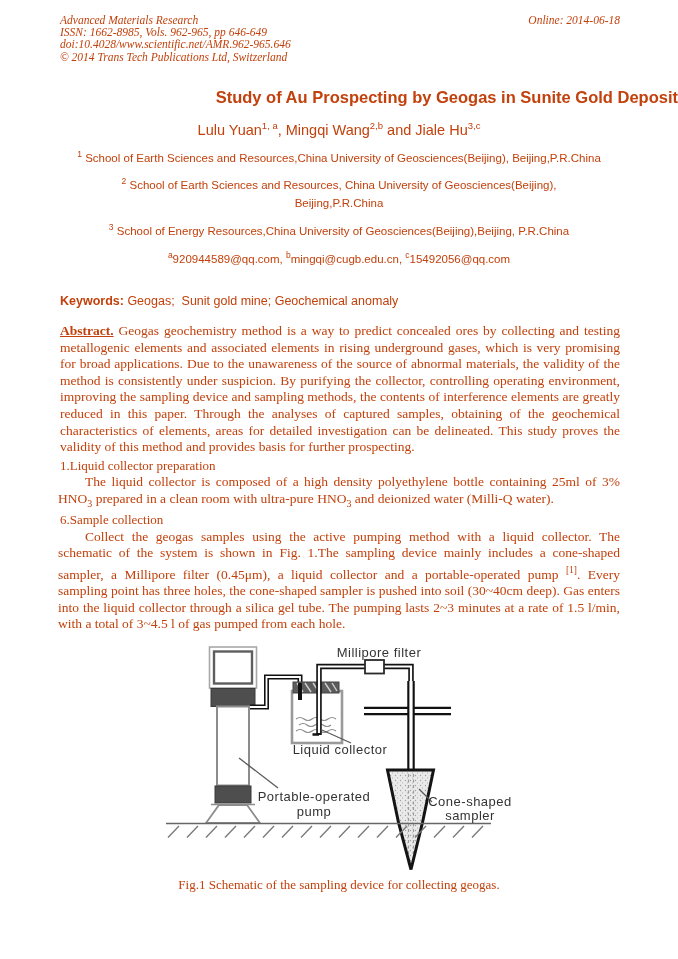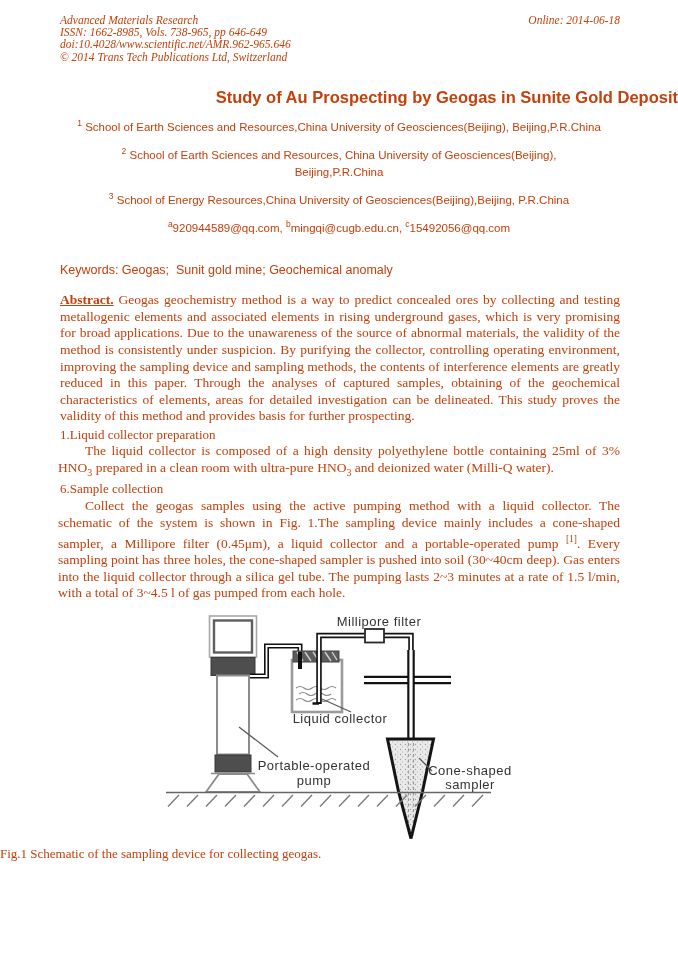--- a/index.html
+++ b/index.html
@@ -20,53 +20,54 @@
              font-family:"Liberation Sans", sans-serif; font-size:14.5px; }
   .authors sup { font-size:9.5px; }
   .affs { margin-top:7px; text-align:center;
           font-family:"Liberation Sans", sans-serif; font-size:11.5px; line-height:18px; }
   .aff { max-width:524px; margin:0 auto 6px auto; }
   .aff sup, .emails sup { font-size:8.5px; }
   .emails { margin-top:1px; }
   
   .kw { margin:26px 58px 0 60px; font-family:"Liberation Sans", sans-serif;
         font-size:12.5px; white-space:pre-wrap; }
-  .kw b { font-weight:normal; }
+  .kw b { font-weight:bold; }
   
   .abs { margin:15px 58px 0 60px; font-size:13.5px; line-height:16.6px; text-align:justify; }
   .abs b, .sec-h { font-weight:bold;text-decoration:underline; }
   .sec-h { margin:20px 58px 0 60px; font-size:13.5px; }
   .plain { margin:2px 58px 0 60px; font-size:13px; line-height:16.6px; }
   .pind  { margin:0 58px; font-size:13.5px; line-height:16.6px;
            text-align:justify; text-indent:27px; }
   .pind sub { font-size:10px; }
   .pind sup { font-size:9.5px; }
   
   .figwrap { margin-top:6px; text-align:center; }
   .figwrap svg { display:block; margin:0 auto; }
-  .cap { margin-top:2px; font-size:13px; }
+  .cap { margin-top:2px; text-align:center; font-size:13px; }
   svg text { font-family:"Liberation Sans", sans-serif; font-size:13px;
              letter-spacing:0.5px; fill:#333; }
 </style>
 </head>
 <body>
 
 <div class="page">
 
   <div class="hdr">
     <div class="hdr-left">
       <div>Advanced Materials Research</div>
-      <div>ISSN: 1662-8985, Vols. 738-965, pp 646-649</div>
+      <div>ISSN: 1662-8985, Vols. 962-965, pp 646-649</div>
       <div>doi:10.4028/www.scientific.net/AMR.962-965.646</div>
       <div>© 2014 Trans Tech Publications Ltd, Switzerland</div>
     </div>
     <div>Online: 2014-06-18</div>
   </div>
 
   <div class="title">Study of Au Prospecting by Geogas in Sunite Gold Deposit</div>
+  <div class="authors">Lulu Yuan<sup>1, a</sup>, Mingqi Wang<sup>2,b</sup> and Jiale Hu<sup>3,c</sup></div>
 
   <div class="affs">
     <div class="aff"><sup>1</sup> School of Earth Sciences and Resources,China University of Geosciences(Beijing), Beijing,P.R.China</div>
     <div class="aff"><sup>2</sup> School of Earth Sciences and Resources, China University of Geosciences(Beijing), Beijing,P.R.China</div>
     <div class="aff"><sup>3</sup> School of Energy Resources,China University of Geosciences(Beijing),Beijing, P.R.China</div>
     <div class="aff emails"><sup>a</sup>920944589@qq.com, <sup>b</sup>mingqi@cugb.edu.cn, <sup>c</sup>15492056@qq.com</div>
   </div>
 
   <div class="kw"><b>Keywords:</b> Geogas;  Sunit gold mine; Geochemical anomaly</div>
 

